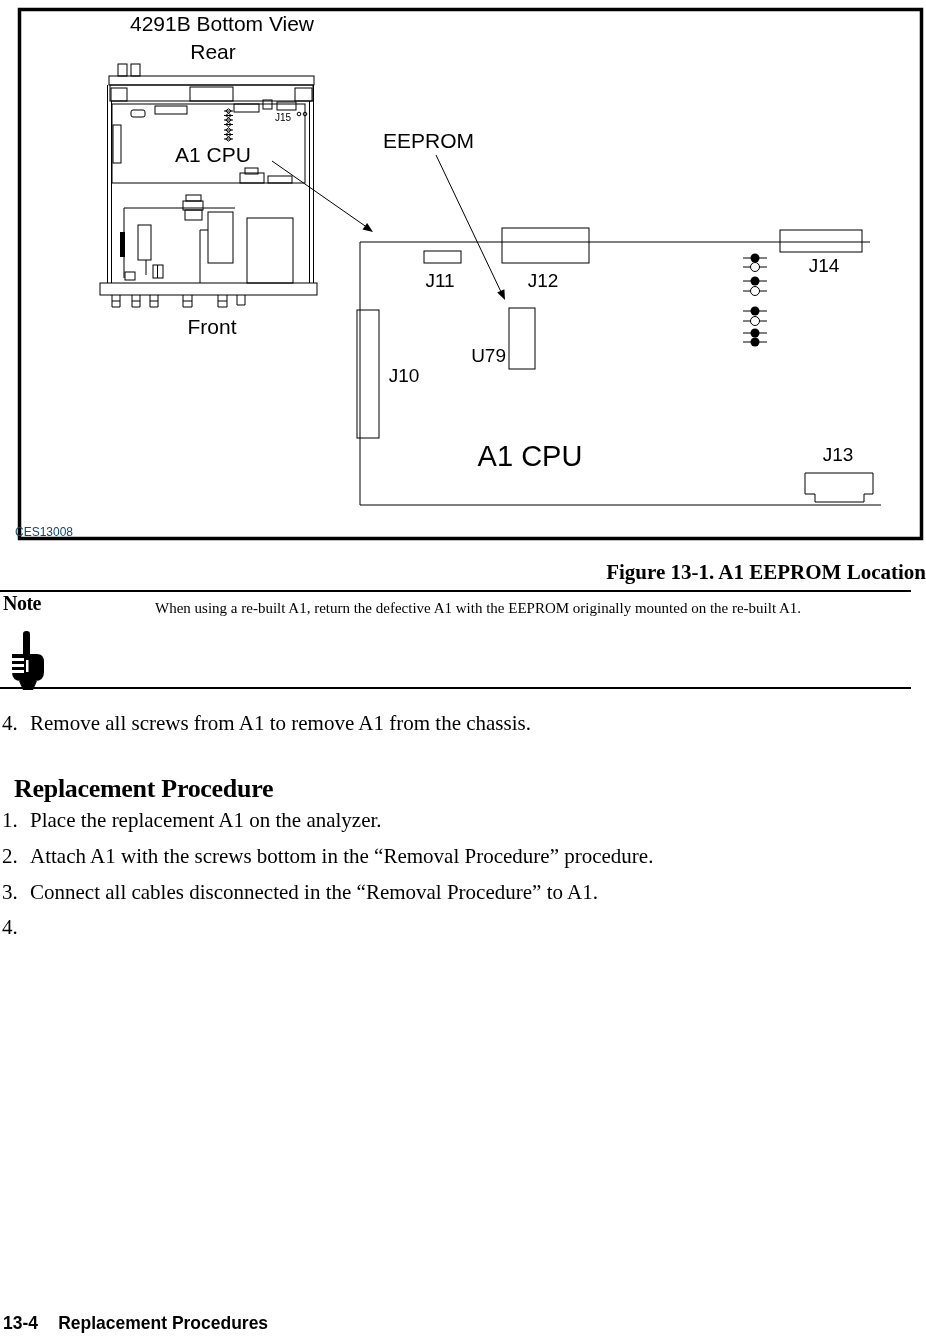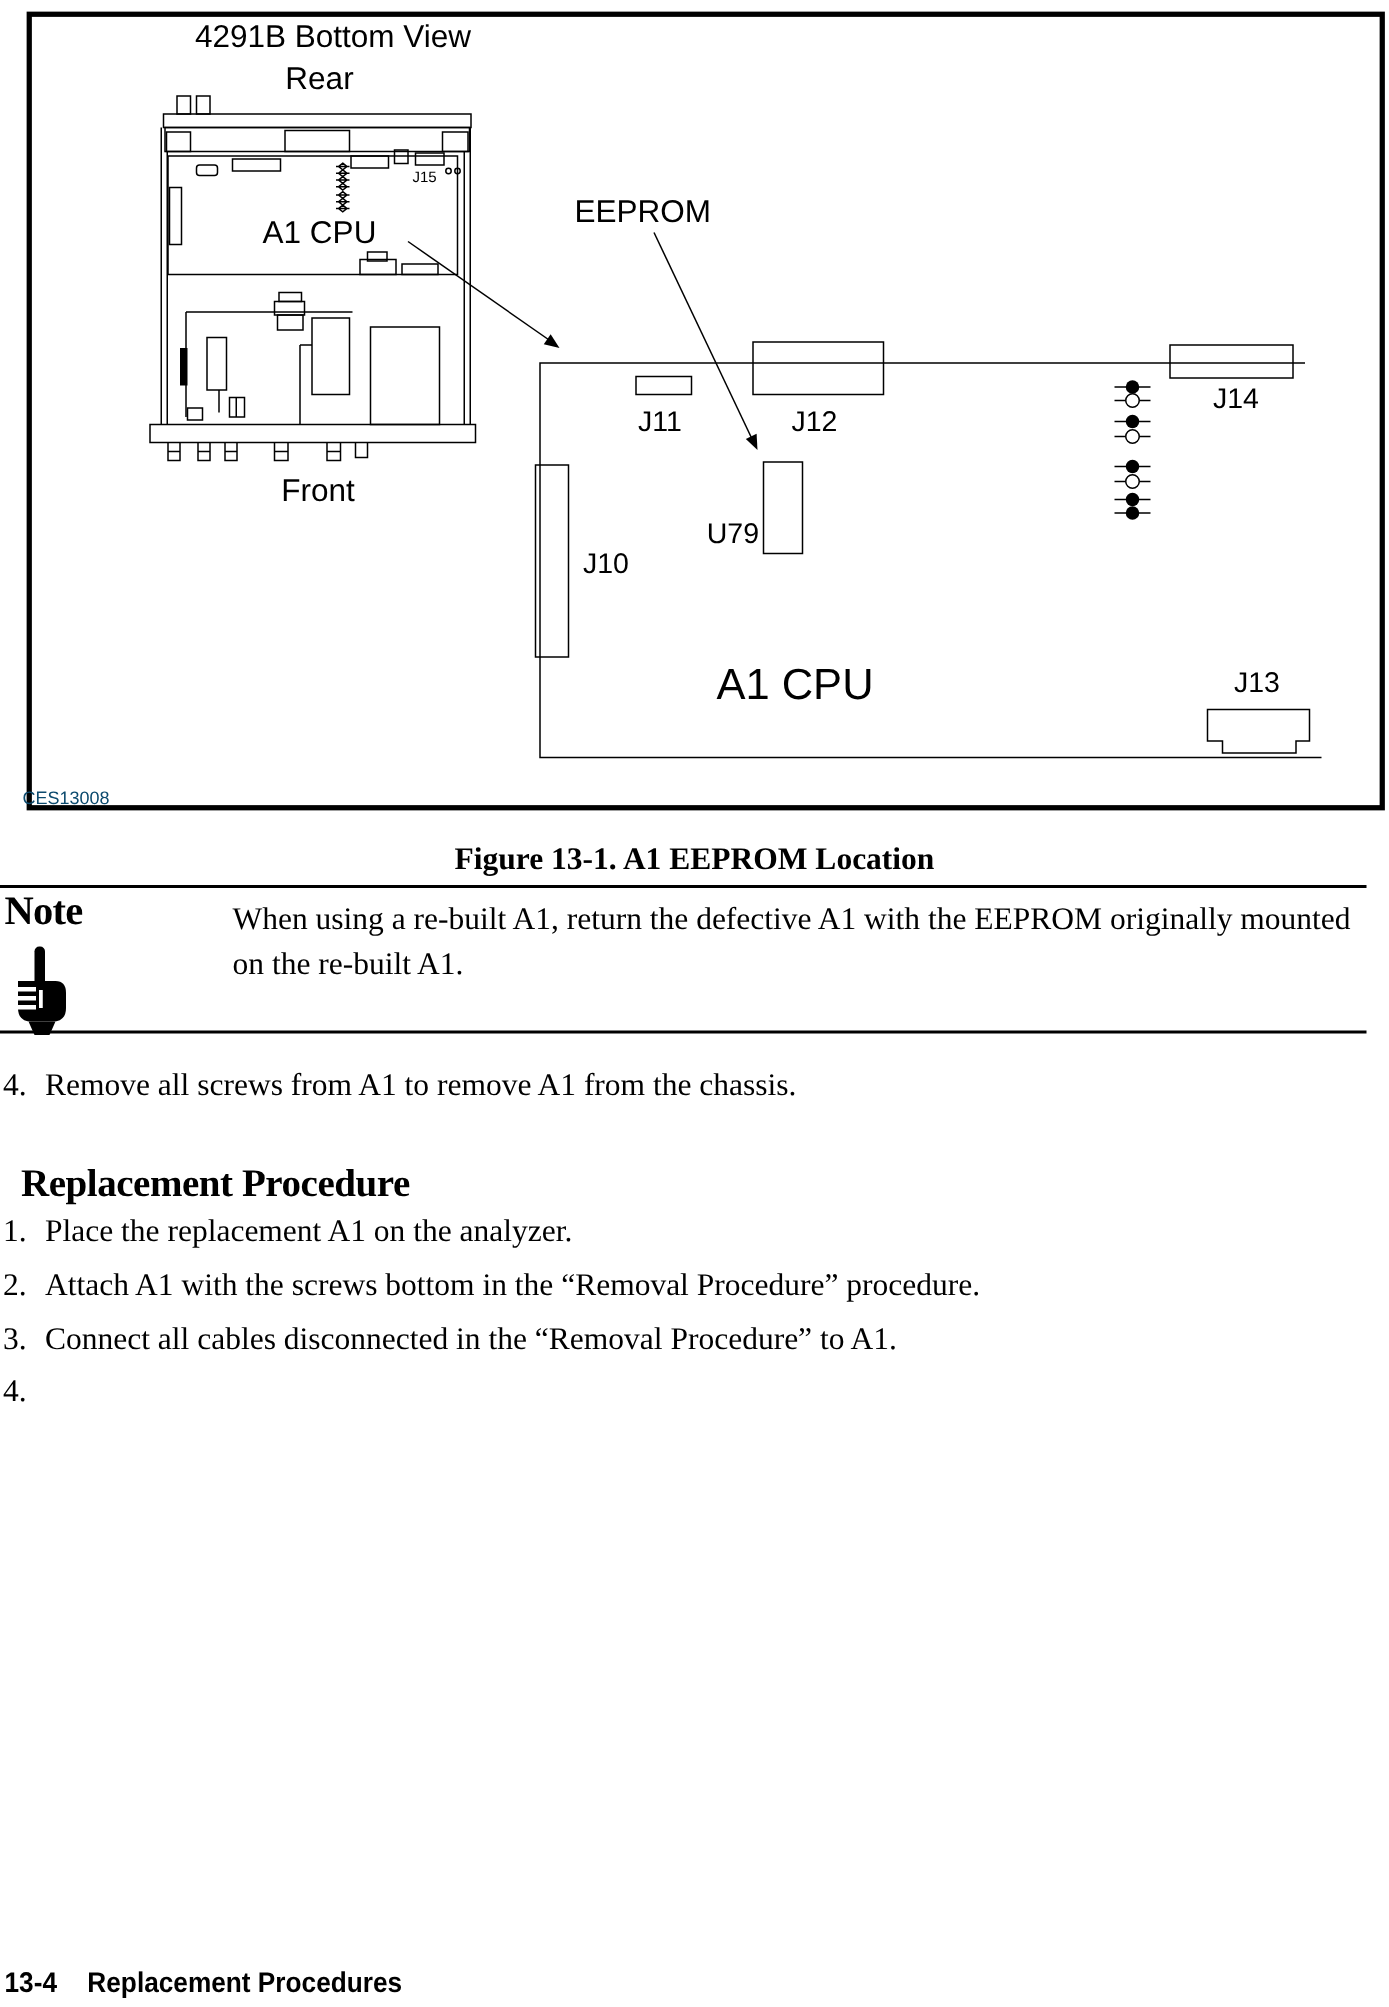--- a/index.html
+++ b/index.html
@@ -3,26 +3,26 @@
 <meta charset="utf-8">
 <style>
   html,body{margin:0;padding:0;}
   body{
     width:926px;height:1338px;position:relative;background:#ffffff;color:#000;
     font-family:"Liberation Serif",serif;overflow:hidden;
   }
   .abs{position:absolute;}
   svg text{font-family:"Liberation Sans",sans-serif;fill:#000;}
   .fig-code{left:15px;top:525px;font-family:"Liberation Sans",sans-serif;font-size:12px;color:#0c4a6e;}
-  .caption{left:0;top:560px;width:926px;text-align:center;font-weight:bold;font-size:21px;}
+  .caption{left:0;top:560px;width:926px;text-align:right;font-weight:bold;font-size:21px;}
   .rule{left:0;width:911px;height:0;border-top:2px solid #000;}
   .rule-top{top:590px;}
   .rule-bottom{top:687px;}
-  .note-label{left:3px;top:592px;font-weight:bold;font-size:27px;letter-spacing:-0.5px;}
-  .note-text{left:155px;top:598px;width:760px;font-size:21px;line-height:1.42;}
+  .note-label{left:3px;top:592px;font-weight:bold;font-size:20px;letter-spacing:-0.5px;}
+  .note-text{left:155px;top:598px;width:760px;font-size:15px;line-height:1.42;}
   .hand{left:8px;top:630px;}
   .body-row{left:2px;display:flex;font-size:21px;line-height:1.2;}
   .row-num{width:28px;flex:0 0 28px;}
   .row-removal{top:711px;}
   .section-heading{left:2px;top:762px;font-weight:bold;font-size:26px;letter-spacing:-0.3px;}
   .row-step1{top:808px;}
   .row-step2{top:844px;}
   .row-step3{top:880px;}
   .row-step4{top:915px;}
   .footer{left:3px;top:1312px;display:flex;gap:22px;font-family:"Liberation Sans",sans-serif;

